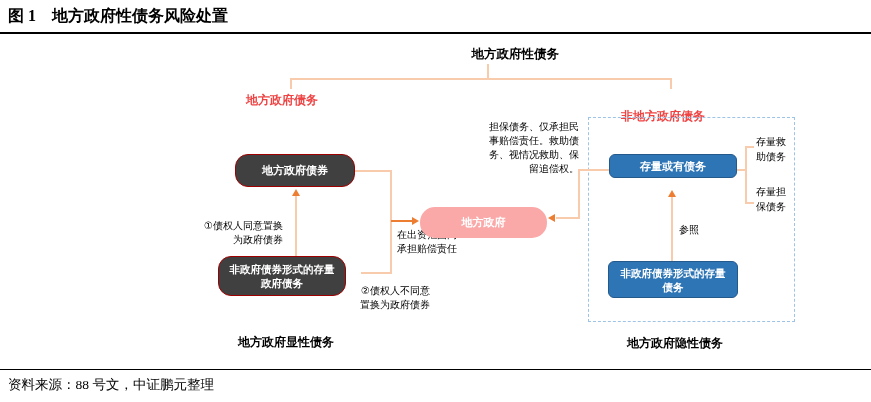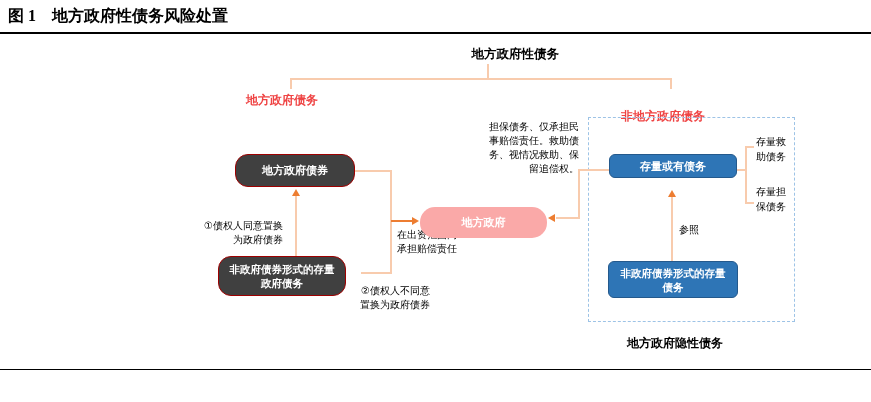--- a/index.html
+++ b/index.html
@@ -52,20 +52,21 @@
 
   <div class="abs smalltext" style="left:204px;top:219px;">①债权人同意置换
 为政府债券</div>
 
   <div class="abs box redbox" style="left:218px;top:256px;width:128px;height:40px;font-size:10.5px;line-height:14px;">非政府债券形式的存量
 政府债务</div>
 
   <div class="abs smalltext" style="left:360px;top:284px;">②债权人不同意
 置换为政府债券</div>
 
+  <div class="abs sectionlabel" style="left:238px;top:334px;">地方政府显性债务</div>
 
   <div class="abs hline" style="left:355px;top:170px;width:37px;"></div>
   <div class="abs vline" style="left:390px;top:170px;height:104px;"></div>
   <div class="abs hline" style="left:361px;top:272px;width:31px;"></div>
 
   <div class="abs hline orange" style="left:391px;top:220px;width:21px;"></div>
   <div class="abs arr arr-right" style="left:412px;top:217px;"></div>
 
   <div class="abs smalltext" style="left:397px;top:228px;">在出资范围内
 承担赔偿责任</div>
@@ -96,14 +97,15 @@
   <div class="abs vline" style="left:671px;top:197px;height:65px;"></div>
   <div class="abs arr arr-up" style="left:668px;top:190px;"></div>
   <div class="abs smalltext" style="left:679px;top:223px;">参照</div>
 
   <div class="abs box bluebox" style="left:608px;top:261px;width:130px;height:37px;font-size:10.5px;line-height:14px;">非政府债券形式的存量
 债务</div>
 
   <div class="abs sectionlabel" style="left:627px;top:335px;">地方政府隐性债务</div>
 
   <div class="abs rule" style="left:0;top:369px;width:871px;height:1px;"></div>
+  <div class="abs serif source" style="left:8px;top:376px;">资料来源：88 号文，中证鹏元整理</div>
 
 </div>
 
 </body></html>

